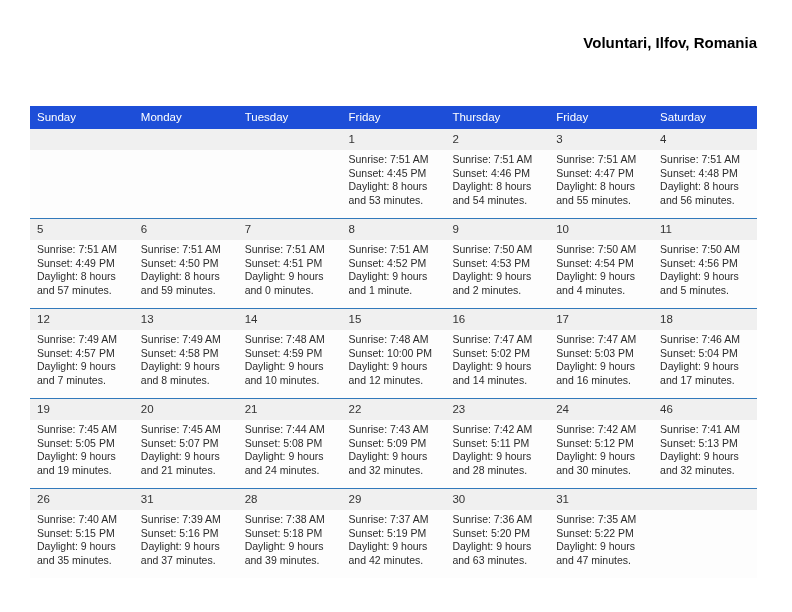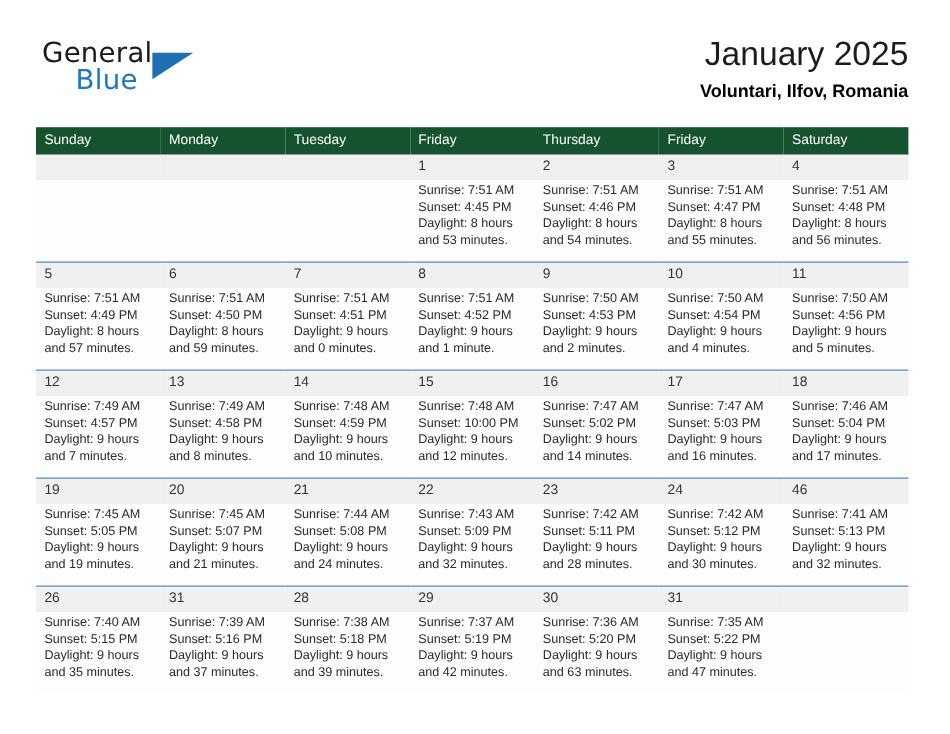--- a/index.html
+++ b/index.html
@@ -93,21 +93,21 @@
     position: absolute;
     left: 30px;
     top: 106px;
     width: 727px;
     border-collapse: collapse;
     table-layout: fixed;
   }
   .calendar col { width: 103.857px; }
 
   .dow-row th {
-    background: #14532d;
+    background: #1d4ed8;
     color: #ffffff;
     font-size: 11.5px;
     font-weight: 400;
     text-align: left;
     padding: 5px 0 5px 7px;
     height: 12px;
     line-height: 13px;
     border: none;
   }
 
@@ -144,28 +144,22 @@
   }
   .details div { white-space: nowrap; }
 </style>
 </head>
 <body>
 
 <div class="page">
 
   <div class="top">
 
-    <div class="brand">
-      <span class="brand-general">General</span>
-      <span class="brand-triangle"></span>
-      <span class="brand-blue">Blue</span>
-    </div>
 
     <div class="title-block">
-      <div class="cal-title">January 2025</div>
       <div class="cal-subtitle">Voluntari, Ilfov, Romania</div>
     </div>
 
   </div>
 
   <table class="calendar">
     <colgroup>
       <col>
         <col>
         <col>

